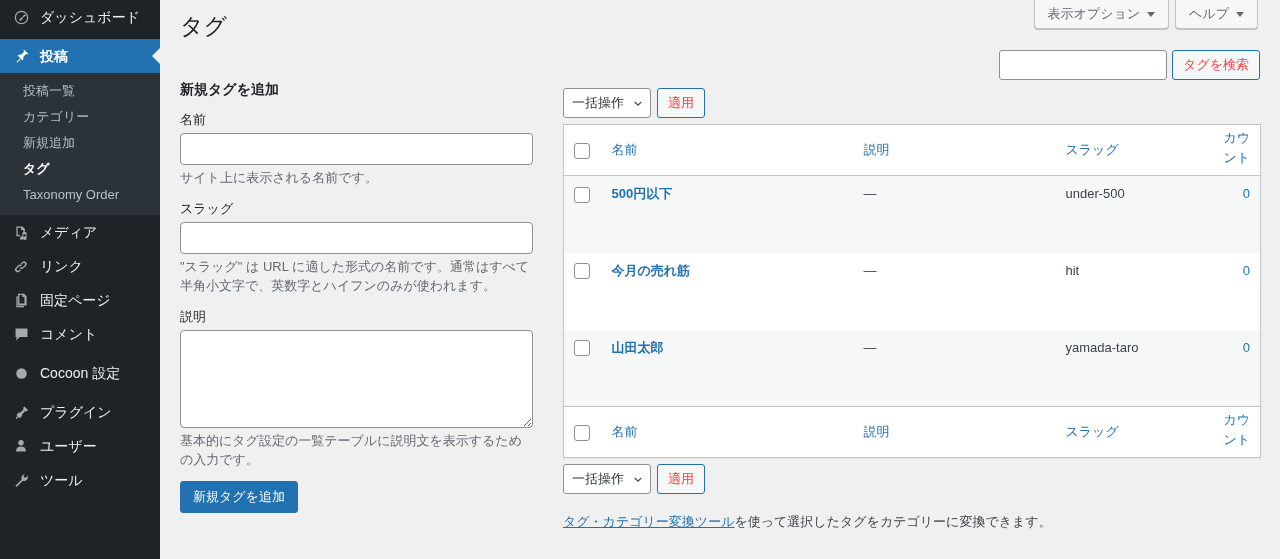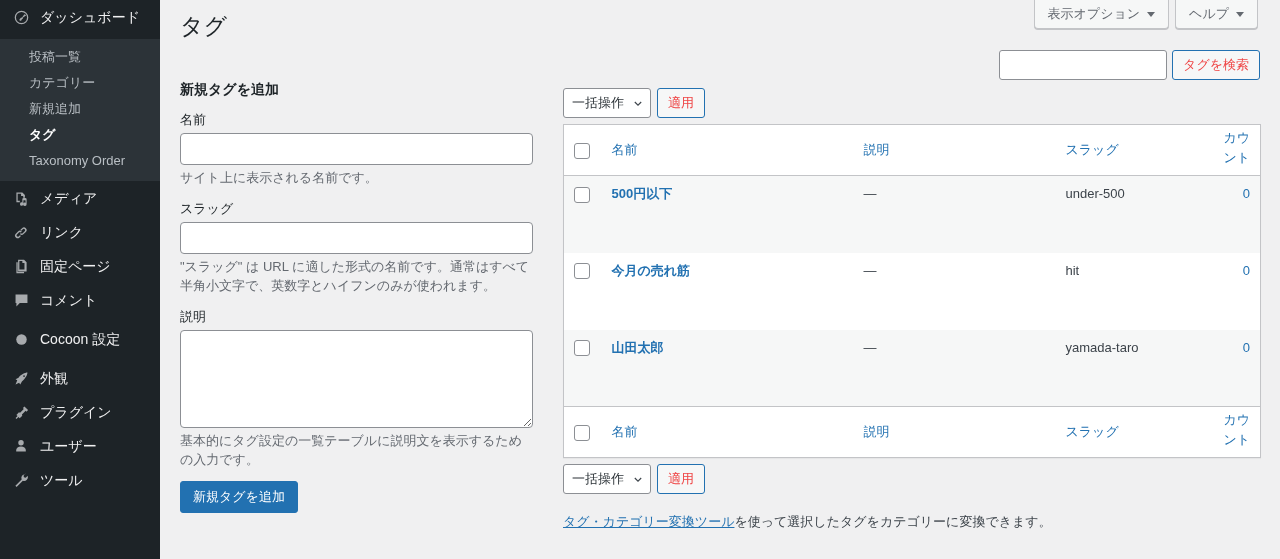--- a/index.html
+++ b/index.html
@@ -50,21 +50,21 @@
   .menu-top.current::after {
     content: "";
     position: absolute; right: 0; top: 50%;
     margin-top: -8px;
     border-style: solid;
     border-width: 8px 8px 8px 0;
     border-color: transparent #f0f0f1 transparent transparent;
   }
   .menu-sep { height: 5px; background: #1d2327; }
 
-  .submenu { background: #2c3338; padding: 5px 18px 7px; }
+  .submenu { background: #2c3338; padding: 5px 12px 7px; }
   .submenu .sub-item {
     padding: 4px 0 4px 11px;
     font-size: 13px;
     line-height: 18px;
     color: #b9bfc4;
     cursor: pointer;
     white-space: nowrap;
   }
   .submenu .sub-item.current { color: #fff; font-weight: 700; }
 
@@ -320,20 +320,28 @@
       <span class="micon">
         <svg width="17" height="17" viewBox="0 0 20 20" fill="currentColor">
             <path d="M10 2a8 8 0 100 16 8 8 0 000-16zm0 1.5A6.5 6.5 0 113.5 10 6.5 6.5 0 0110 3.5zm3.4 2.6l-3 4.1-.9-.3-1.2 1.7a1.2 1.2 0 101.7.9l1.7-1.2-.2-.9 4.1-3z"></path>
           </svg>
       </span>
       <span class="mlabel">ダッシュボード</span>
     </div>
 
     <div class="menu-sep"></div>
 
+    <div class="menu-top current">
+      <span class="micon">
+        <svg width="17" height="17" viewBox="0 0 20 20" fill="currentColor">
+            <path d="M13.2 2.2l-1.1 1.1 1 1-3.6 3.6c-1.2-.3-2.5-.1-3.5.6l-.6.4 5.7 5.7.4-.6c.7-1 .9-2.3.6-3.5l3.6-3.6 1 1 1.1-1.1-4.6-4.6zM8.1 12.4l-4.4 4.4 1 .3 3.9-3.1-.5-1.6z"></path>
+          </svg>
+      </span>
+      <span class="mlabel">投稿</span>
+    </div>
 
     <div class="submenu">
       <div class="sub-item"><span>投稿一覧</span></div>
       <div class="sub-item"><span>カテゴリー</span></div>
       <div class="sub-item"><span>新規追加</span></div>
       <div class="sub-item current"><span>タグ</span></div>
       <div class="sub-item"><span>Taxonomy Order</span></div>
     </div>
 
     <div class="menu-top">
@@ -378,28 +386,20 @@
       <span class="micon">
         <svg width="15" height="15" viewBox="0 0 20 20" fill="currentColor">
             <circle cx="10" cy="10" r="7"></circle>
           </svg>
       </span>
       <span class="mlabel">Cocoon 設定</span>
     </div>
 
     <div class="menu-sep"></div>
 
-    <div class="menu-top">
-      <span class="micon">
-        <svg width="17" height="17" viewBox="0 0 20 20" fill="currentColor">
-            <path d="M17 3c-3 0-8 2.5-10.5 6L3 11l2 1.2L3 17l4.2-2 1.3 2 2-3.5C14 11 17 6 17 3zm-4 3.2a1 1 0 110 2 1 1 0 010-2z"></path>
-          </svg>
-      </span>
-      <span class="mlabel">外観</span>
-    </div>
 
     <div class="menu-top">
       <span class="micon">
         <svg width="17" height="17" viewBox="0 0 20 20" fill="currentColor">
             <path d="M13.5 3l-1.8 1.8 1 1-4.4 4.4-1.3-.4-3 3 1.4 1.4-2.4 2.4 1.1 1.1 2.4-2.4 1.4 1.4 3-3-.4-1.3 4.4-4.4 1 1L17.7 7 13.5 3z"></path>
           </svg>
       </span>
       <span class="mlabel">プラグイン</span>
     </div>
 

